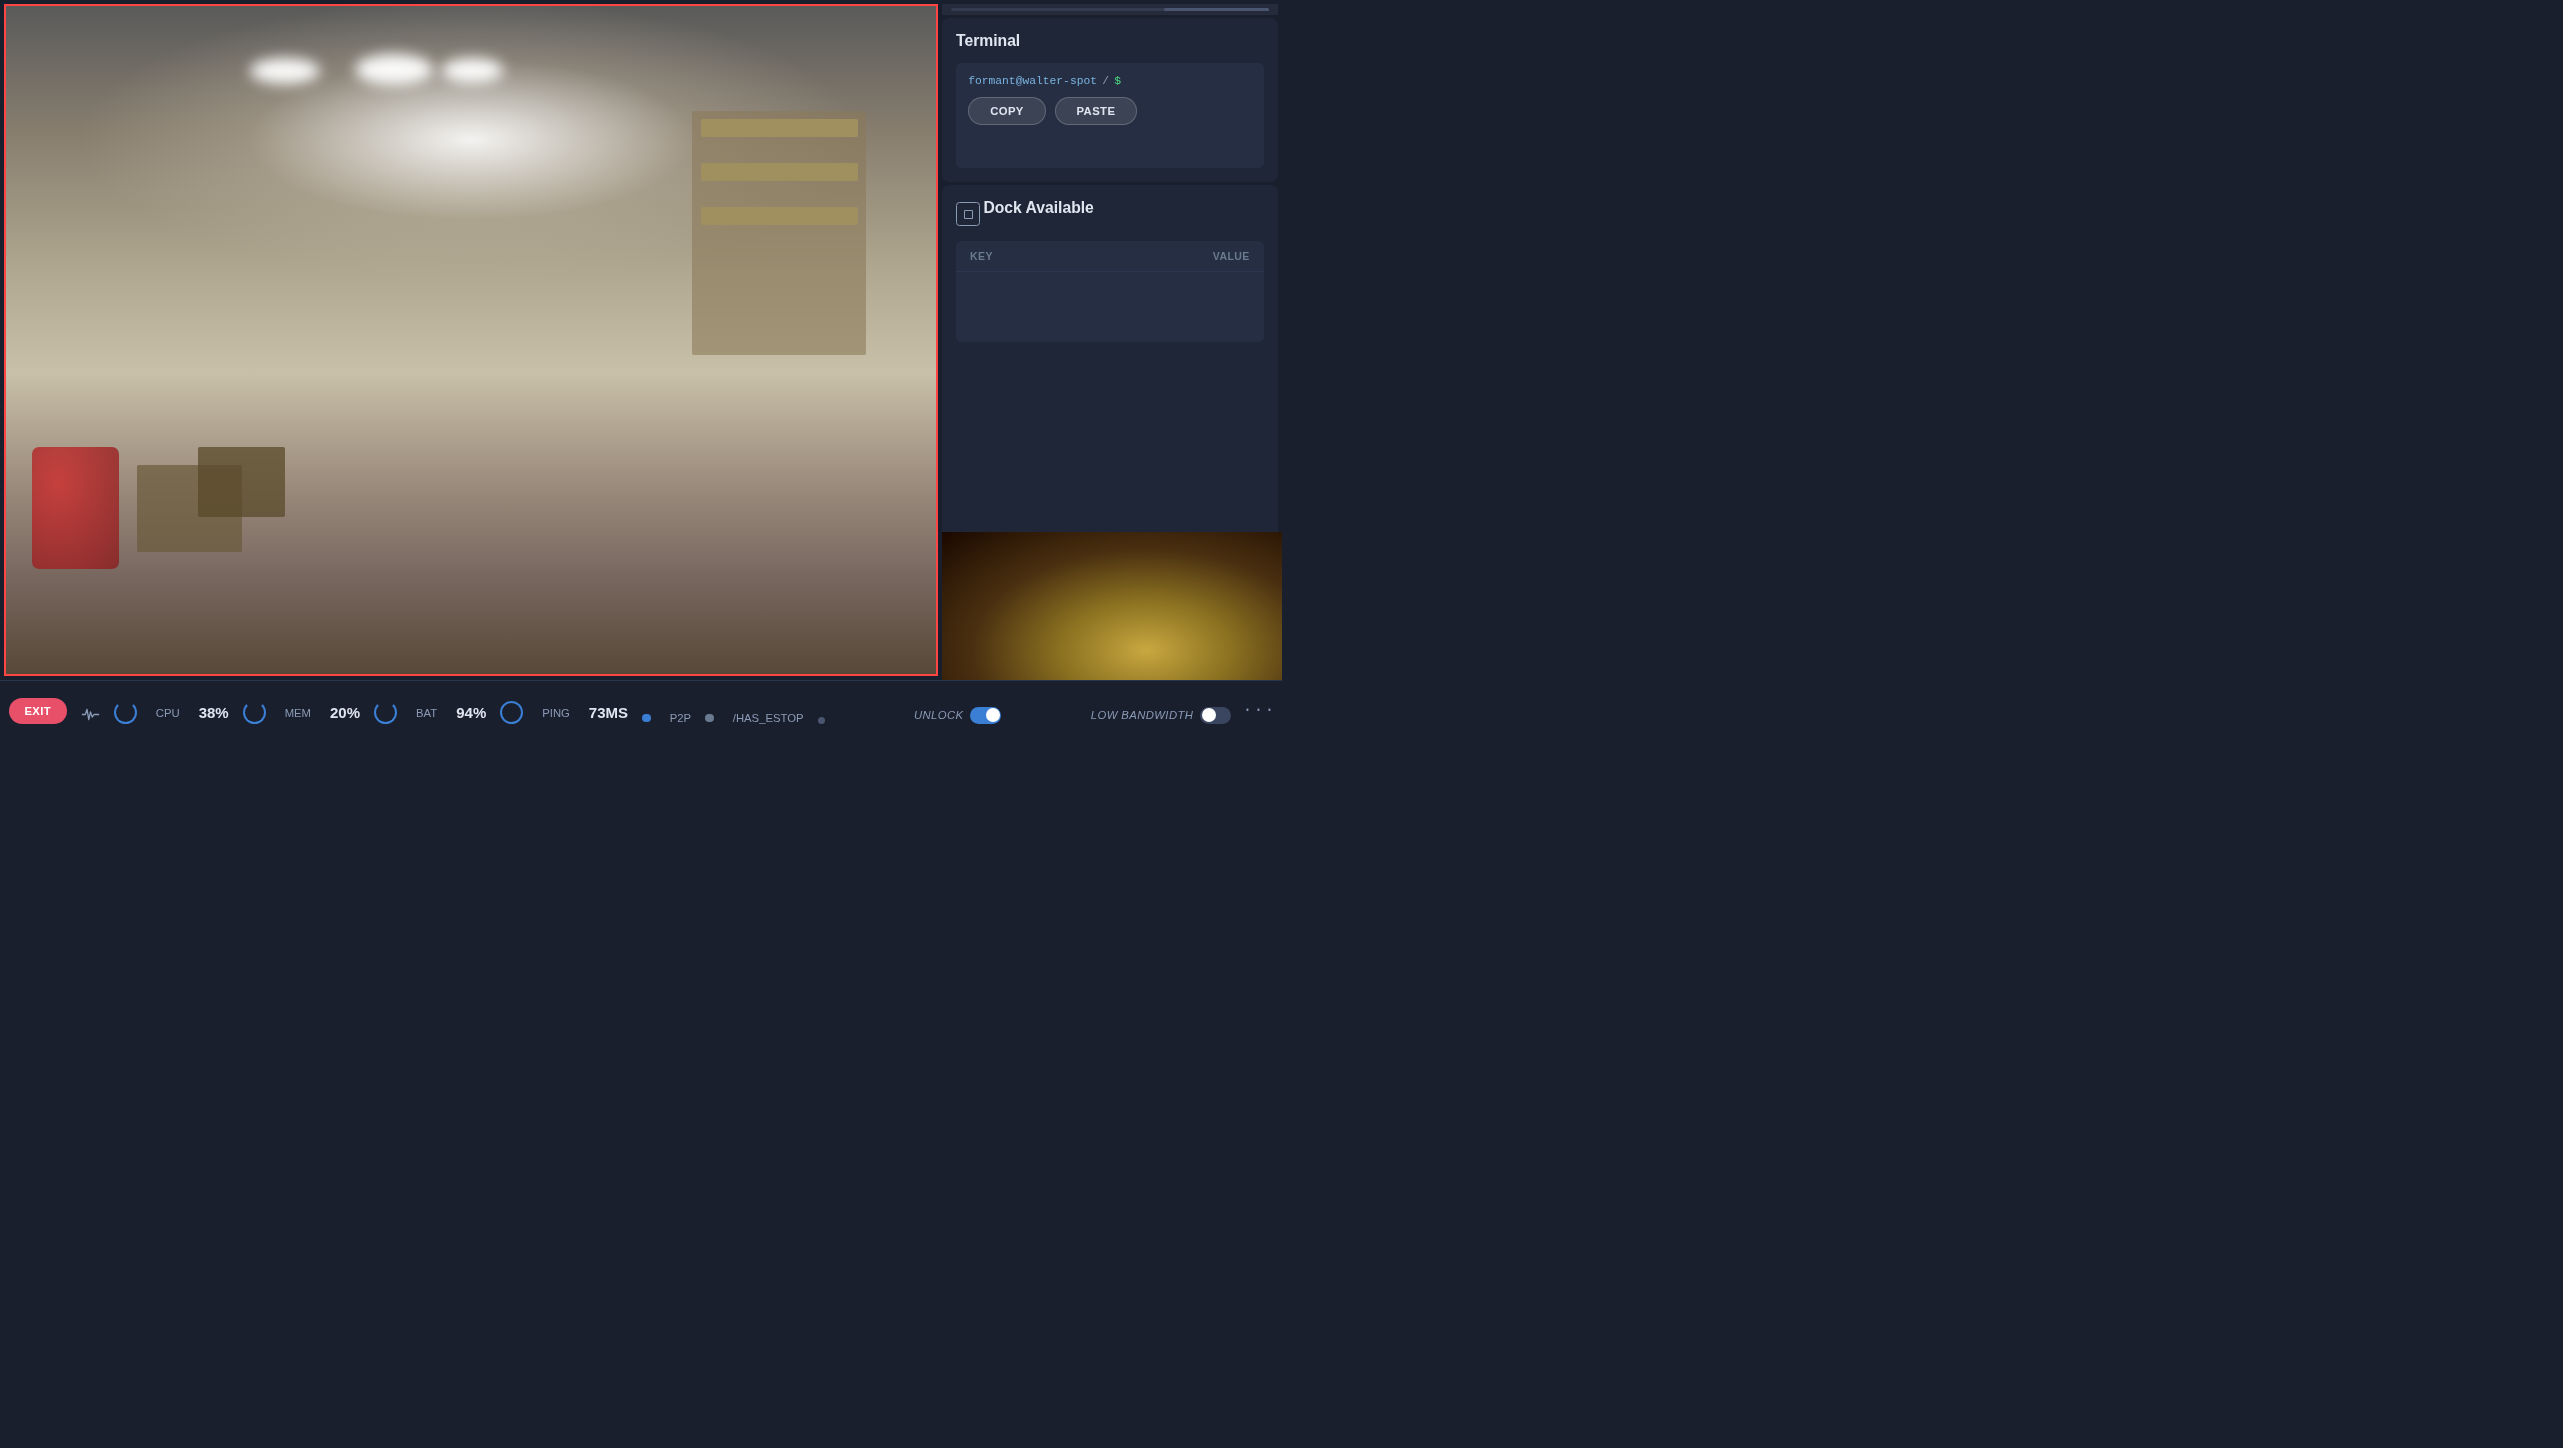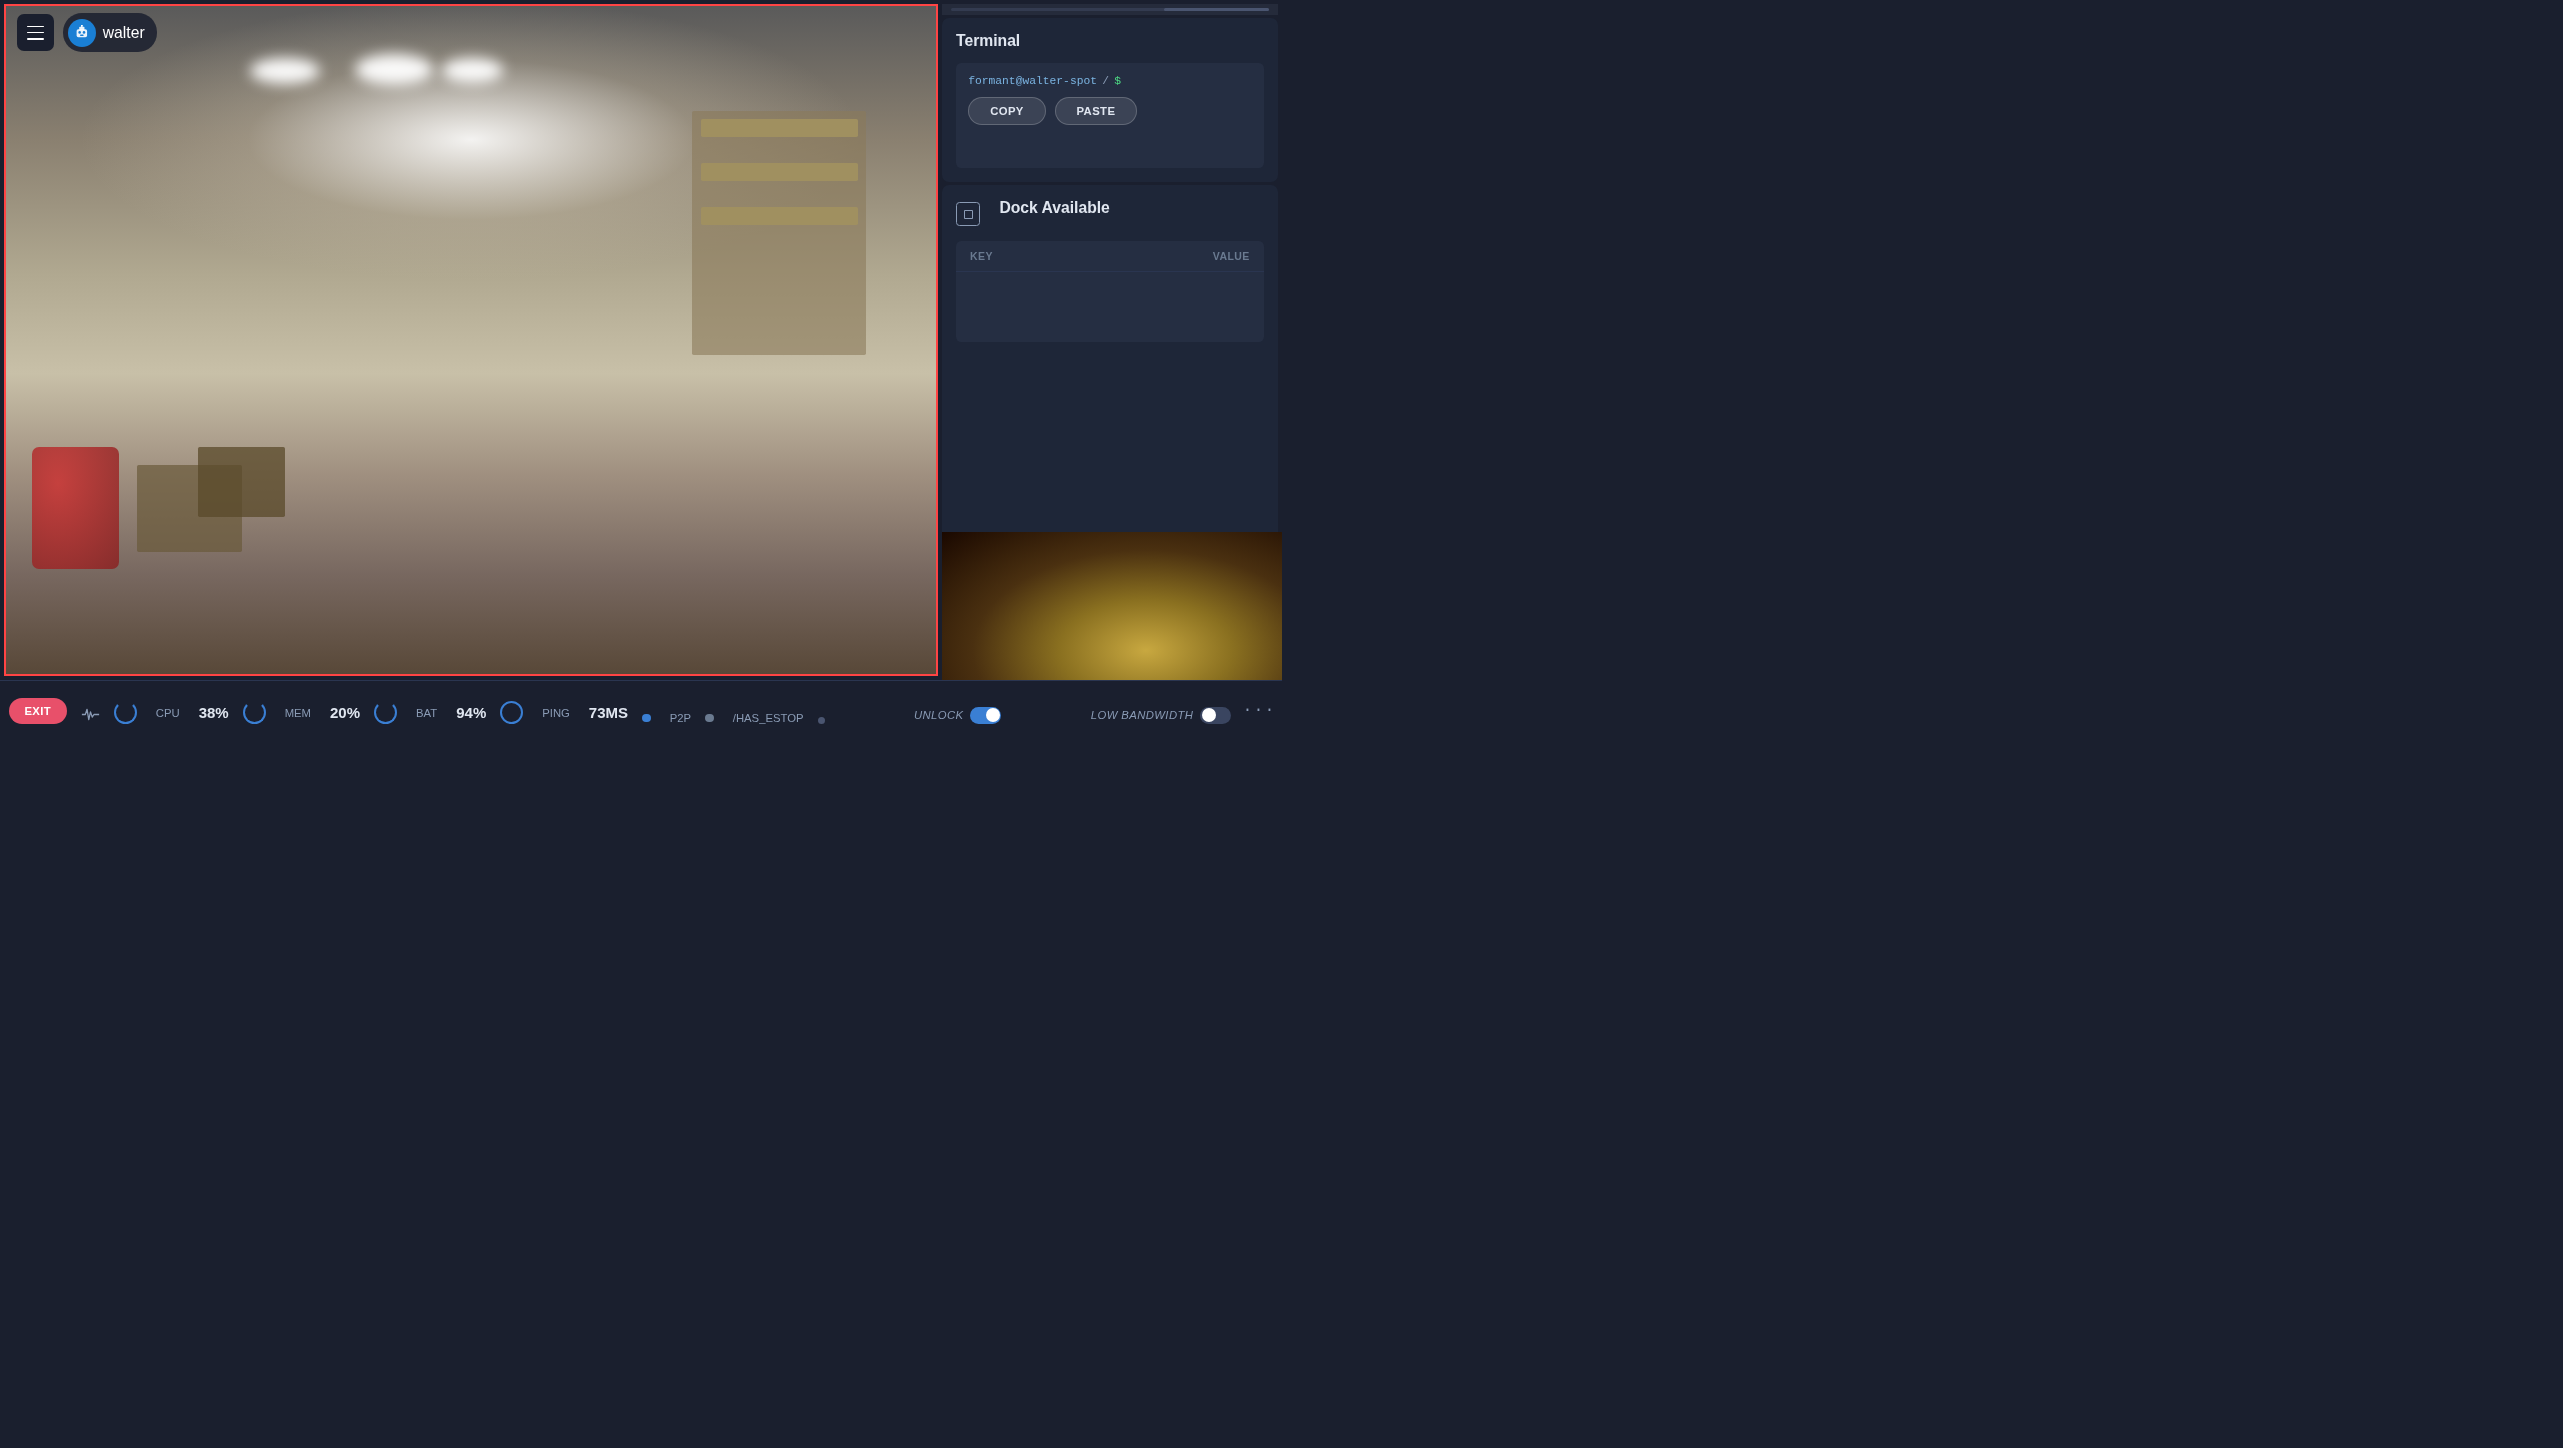--- a/index.html
+++ b/index.html
@@ -236,21 +236,21 @@
     .dock-section {
       background: #1e2638;
       border-radius: 7px;
       padding: 14px;
       flex: 1;
     }
 
     .dock-header {
       display: flex;
       align-items: center;
-      gap: 19px;
+      gap: 3px;
       margin-bottom: 12.2px;
     }
     .dock-icon {
       width: 24.4px;
       height: 24.4px;
       border: 1.7px solid #8a9bb5;
       border-radius: 3.5px;
       display: flex;
       align-items: center;
       justify-content: center;
@@ -453,41 +453,20 @@
       <div class="warehouse-shelf" style="right:70px;top:105px;width:174px;height:244px;opacity:0.6;"></div>
       <div class="warehouse-shelf" style="right:78px;top:113px;width:157px;height:17.4px;background:#a09060;"></div>
       <div class="warehouse-shelf" style="right:78px;top:157px;width:157px;height:17.4px;background:#a09060;"></div>
       <div class="warehouse-shelf" style="right:78px;top:201px;width:157px;height:17.4px;background:#a09060;"></div>
 
       <div style="position:absolute;left:26px;bottom:105px;width:87px;height:122px;background:radial-gradient(ellipse at 30% 30%, #cc3333, #882222);border-radius:7px;opacity:0.85;"></div>
 
       <div class="warehouse-box" style="left:131px;bottom:122px;width:105px;height:87px;opacity:0.7;"></div>
       <div class="warehouse-box" style="left:192px;bottom:157px;width:87px;height:70px;background:#5a4a2a;opacity:0.75;"></div>
 
-      <div class="camera-header">
-        <button class="hamburger-btn">
-          <span></span>
-          <span></span>
-          <span></span>
-        </button>
-        <div class="robot-badge">
-          <div class="robot-icon">
-            <svg width="15.7" height="15.7" viewBox="0 0 18 18" fill="none">
-              <rect x="3" y="5" width="12" height="9" rx="2" fill="white" opacity="0.9"></rect>
-              <rect x="6" y="2" width="6" height="4" rx="1" fill="white" opacity="0.9"></rect>
-              <circle cx="6.5" cy="8.5" r="1.5" fill="#1a7fd4"></circle>
-              <circle cx="11.5" cy="8.5" r="1.5" fill="#1a7fd4"></circle>
-              <rect x="7" y="11" width="4" height="1.5" rx="0.5" fill="#1a7fd4"></rect>
-              <line x1="9" y1="2" x2="9" y2="0.5" stroke="white" stroke-width="1.5" stroke-linecap="round"></line>
-              <circle cx="9" cy="0.5" r="1" fill="white"></circle>
-            </svg>
-          </div>
-          <span class="robot-name">walter</span>
-        </div>
-      </div>
     </div>
   </div>
 
   <div class="right-panel">
 
     <div class="panel-scroll-indicator">
       <div class="scroll-track">
         <div class="scroll-thumb"></div>
       </div>
     </div>

